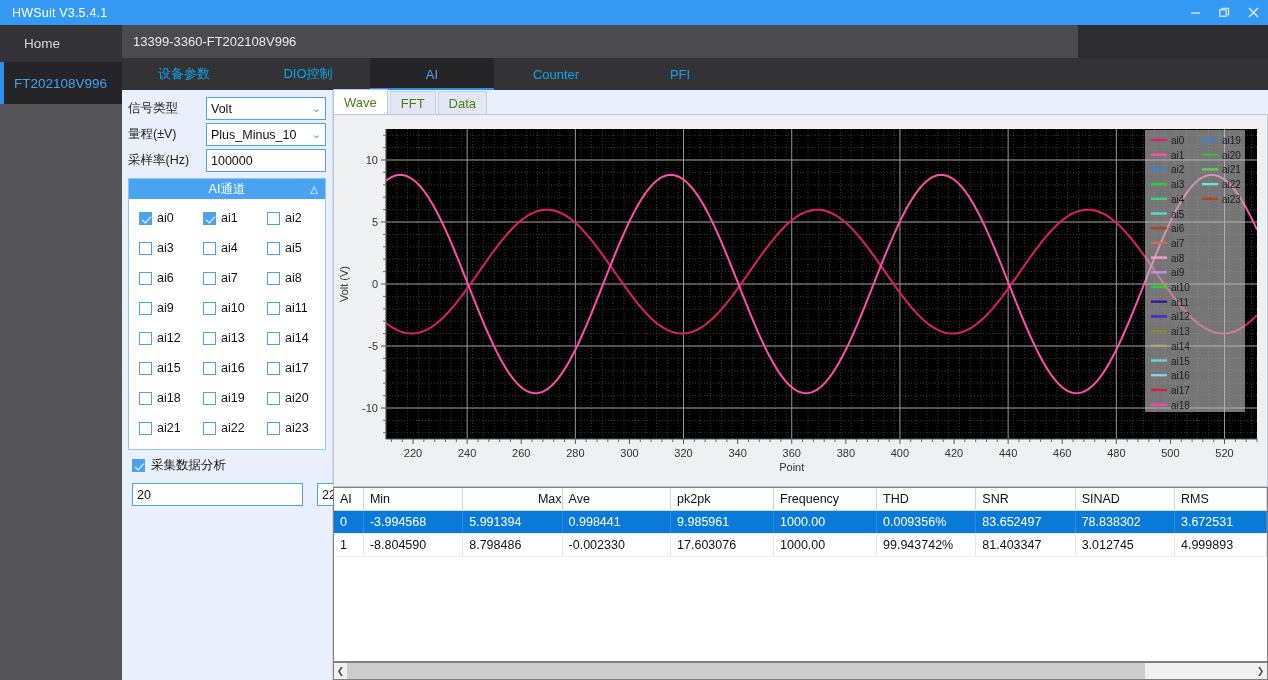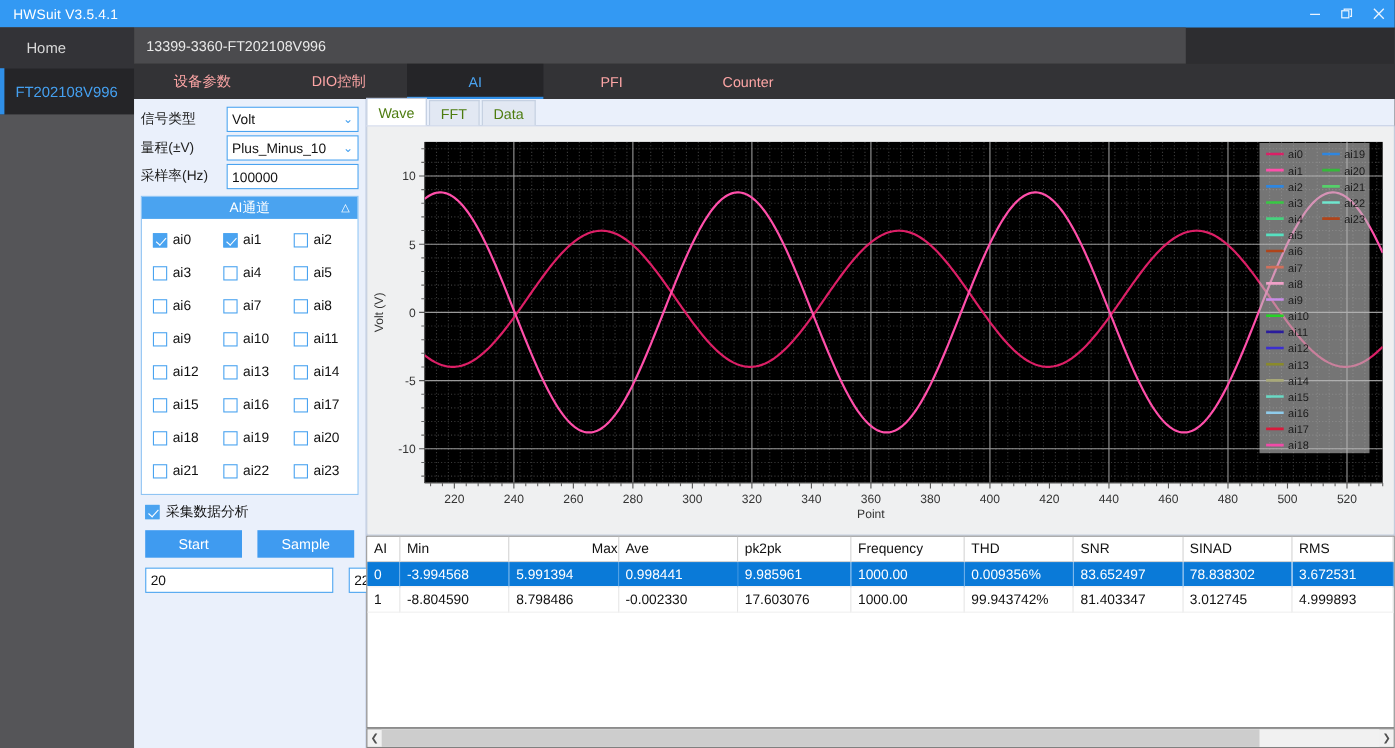--- a/index.html
+++ b/index.html
@@ -50,21 +50,21 @@
     display: flex; align-items: center; padding-left: 11px;
   }
 
   
   .tabbar {
     position: absolute; left: 122px; top: 58px; width: 1146px; height: 32px;
     background: #333336; display: flex; align-items: stretch;
   }
   .tab {
     width: 124px; display: flex; align-items: center; justify-content: center;
-    font-size: 13px; color: #fca5a5; position: relative;
+    font-size: 13px; color: #0ea5e9; position: relative;
   }
   .tab.active { background: #252528; color: #4aa3f0; }
   .tab.active::after {
     content: ""; position: absolute; left: 0; bottom: 0; width: 100%; height: 2px;
     background: #2f8fe8;
   }
 
   
   .body {
     position: absolute; left: 122px; top: 90px; width: 1146px; height: 590px;
@@ -218,24 +218,24 @@
       <div class="tab">
         <span>设备参数</span>
       </div>
       <div class="tab">
         <span>DIO控制</span>
       </div>
       <div class="tab active">
         <span>AI</span>
       </div>
       <div class="tab">
+        <span>Counter</span>
+      </div>
+      <div class="tab">
         <span>PFI</span>
-      </div>
-      <div class="tab">
-        <span>Counter</span>
       </div>
     </div>
 
   <div class="body">
 
     <div class="cfg">
       <div id="fields">
           <div class="frow">
             <div class="flabel">信号类型</div>
             <div class="fctl">
@@ -377,24 +377,20 @@
               </div>
             </div>
           </div>
       </div>
 
       <div class="analysis">
         <span class="cb on"></span>
         <span class="lbl">采集数据分析</span>
       </div>
 
-      <div class="btnrow">
-        <button class="btn">Start</button>
-        <button class="btn">Sample</button>
-      </div>
 
       <div class="inrow">
         <input class="tin" type="text" value="20" style="">
         <input class="tin" type="text" value="22000" style="">
       </div>
     </div>
 
     <div class="right">
       <div class="subtabs" id="subtabs">
           <div class="stab active">

